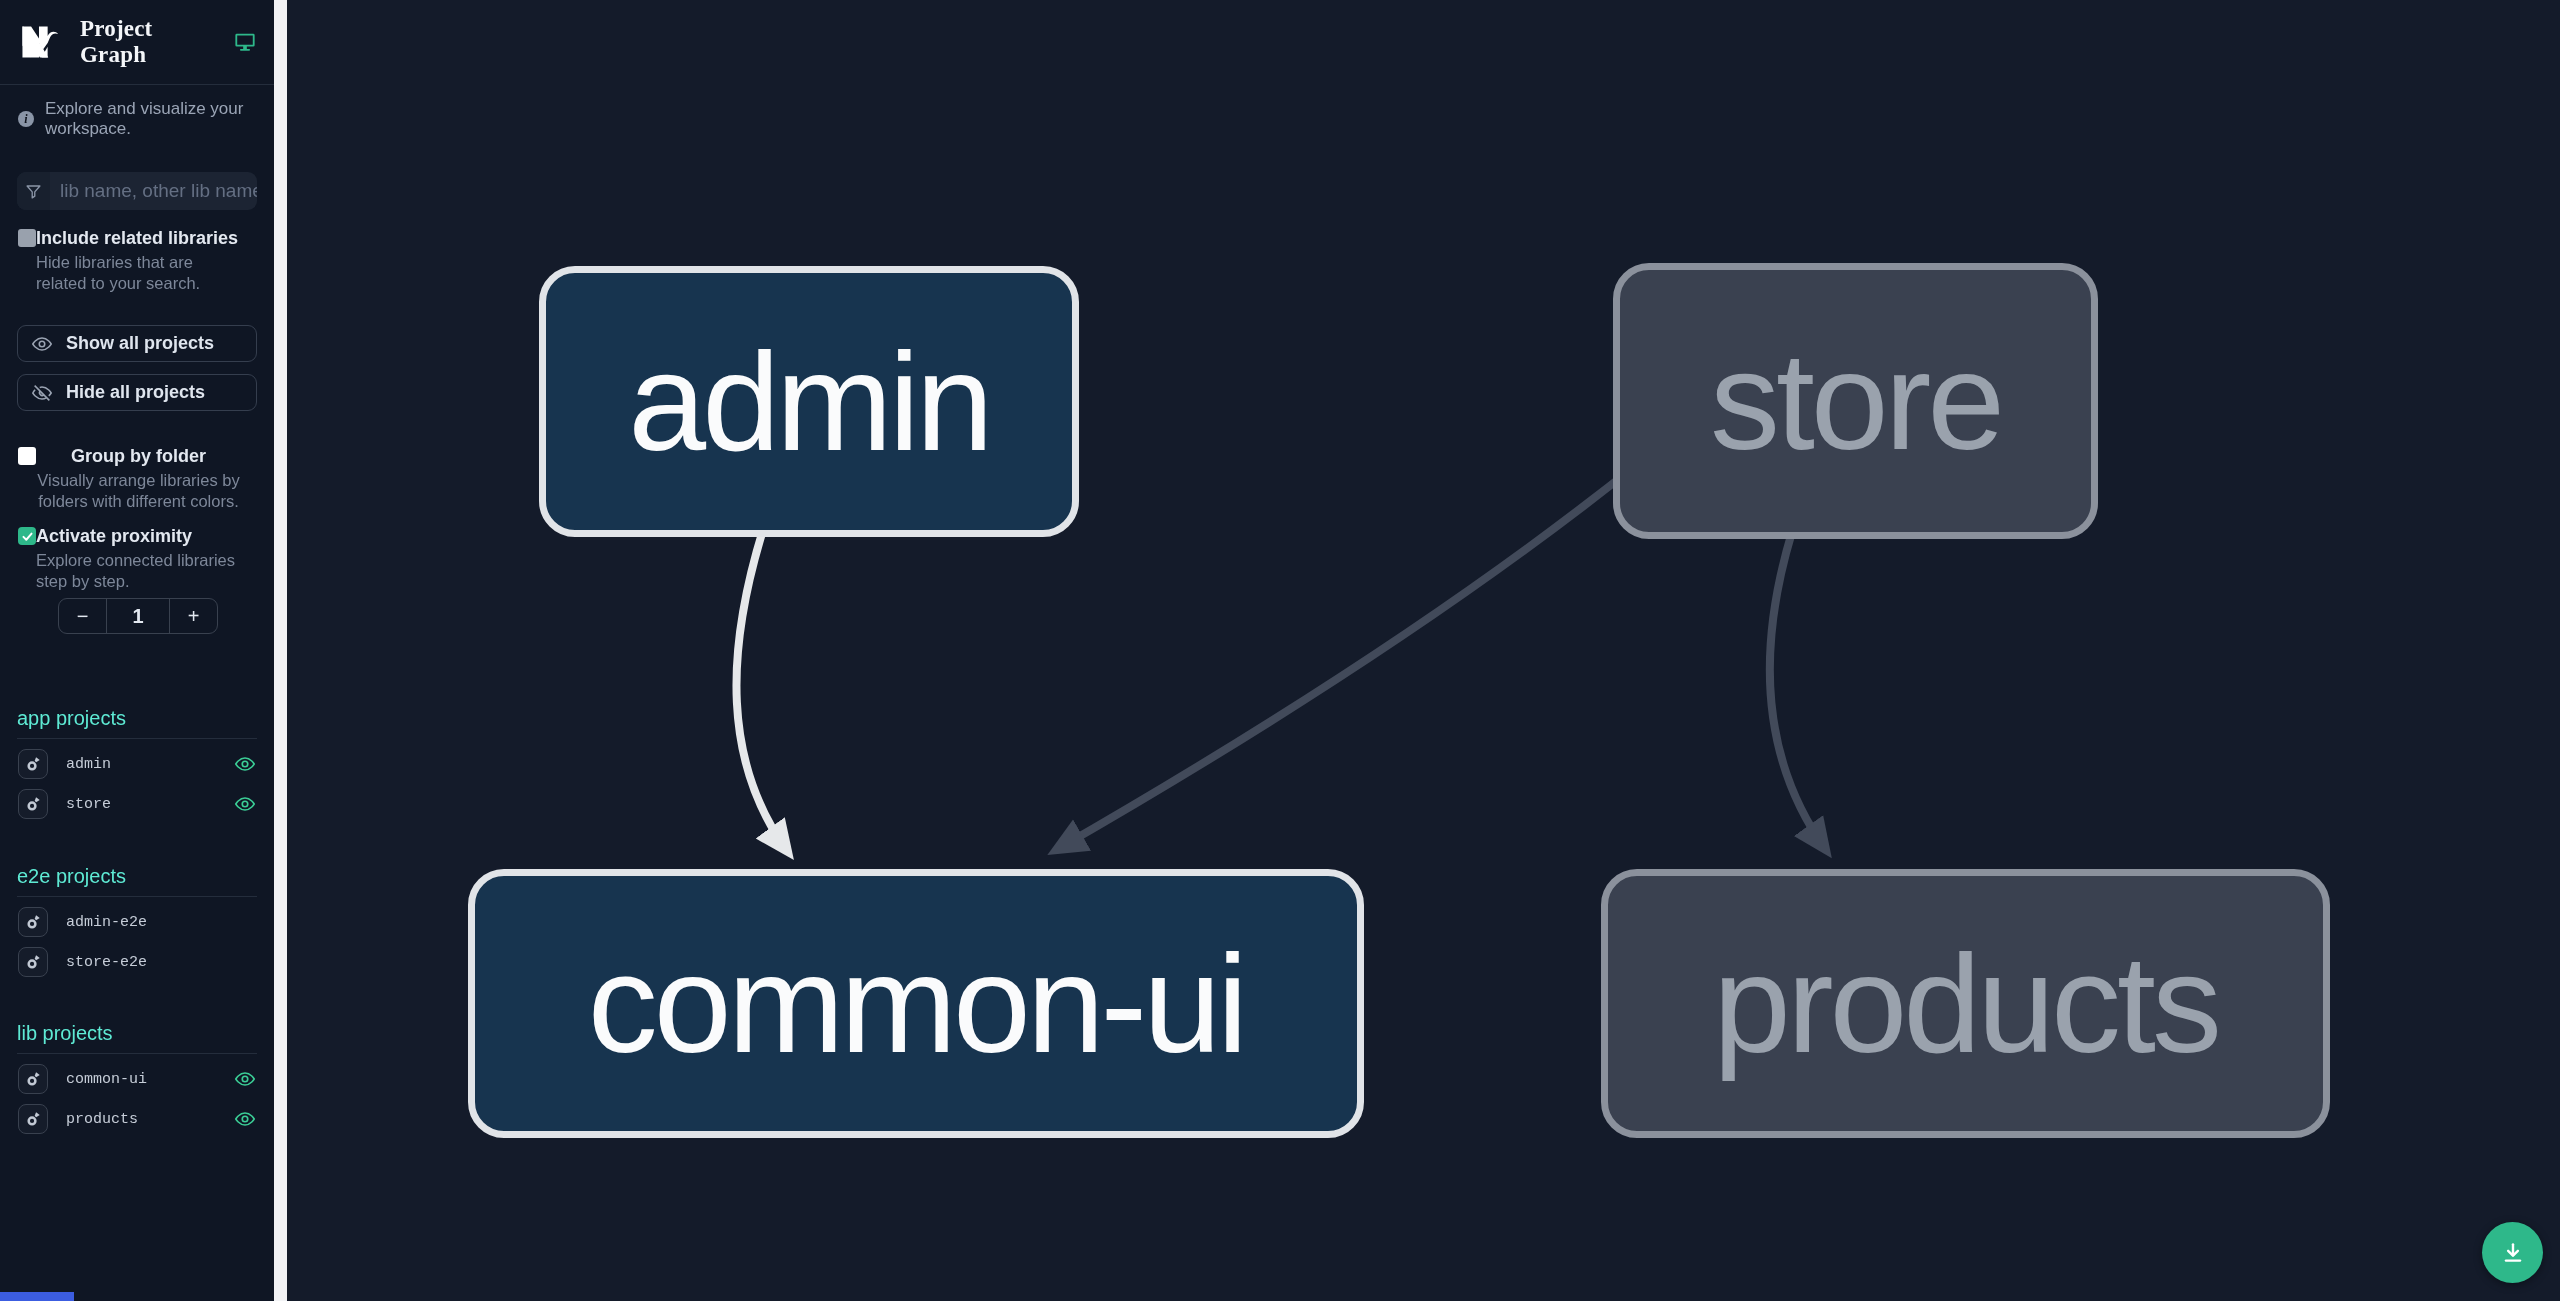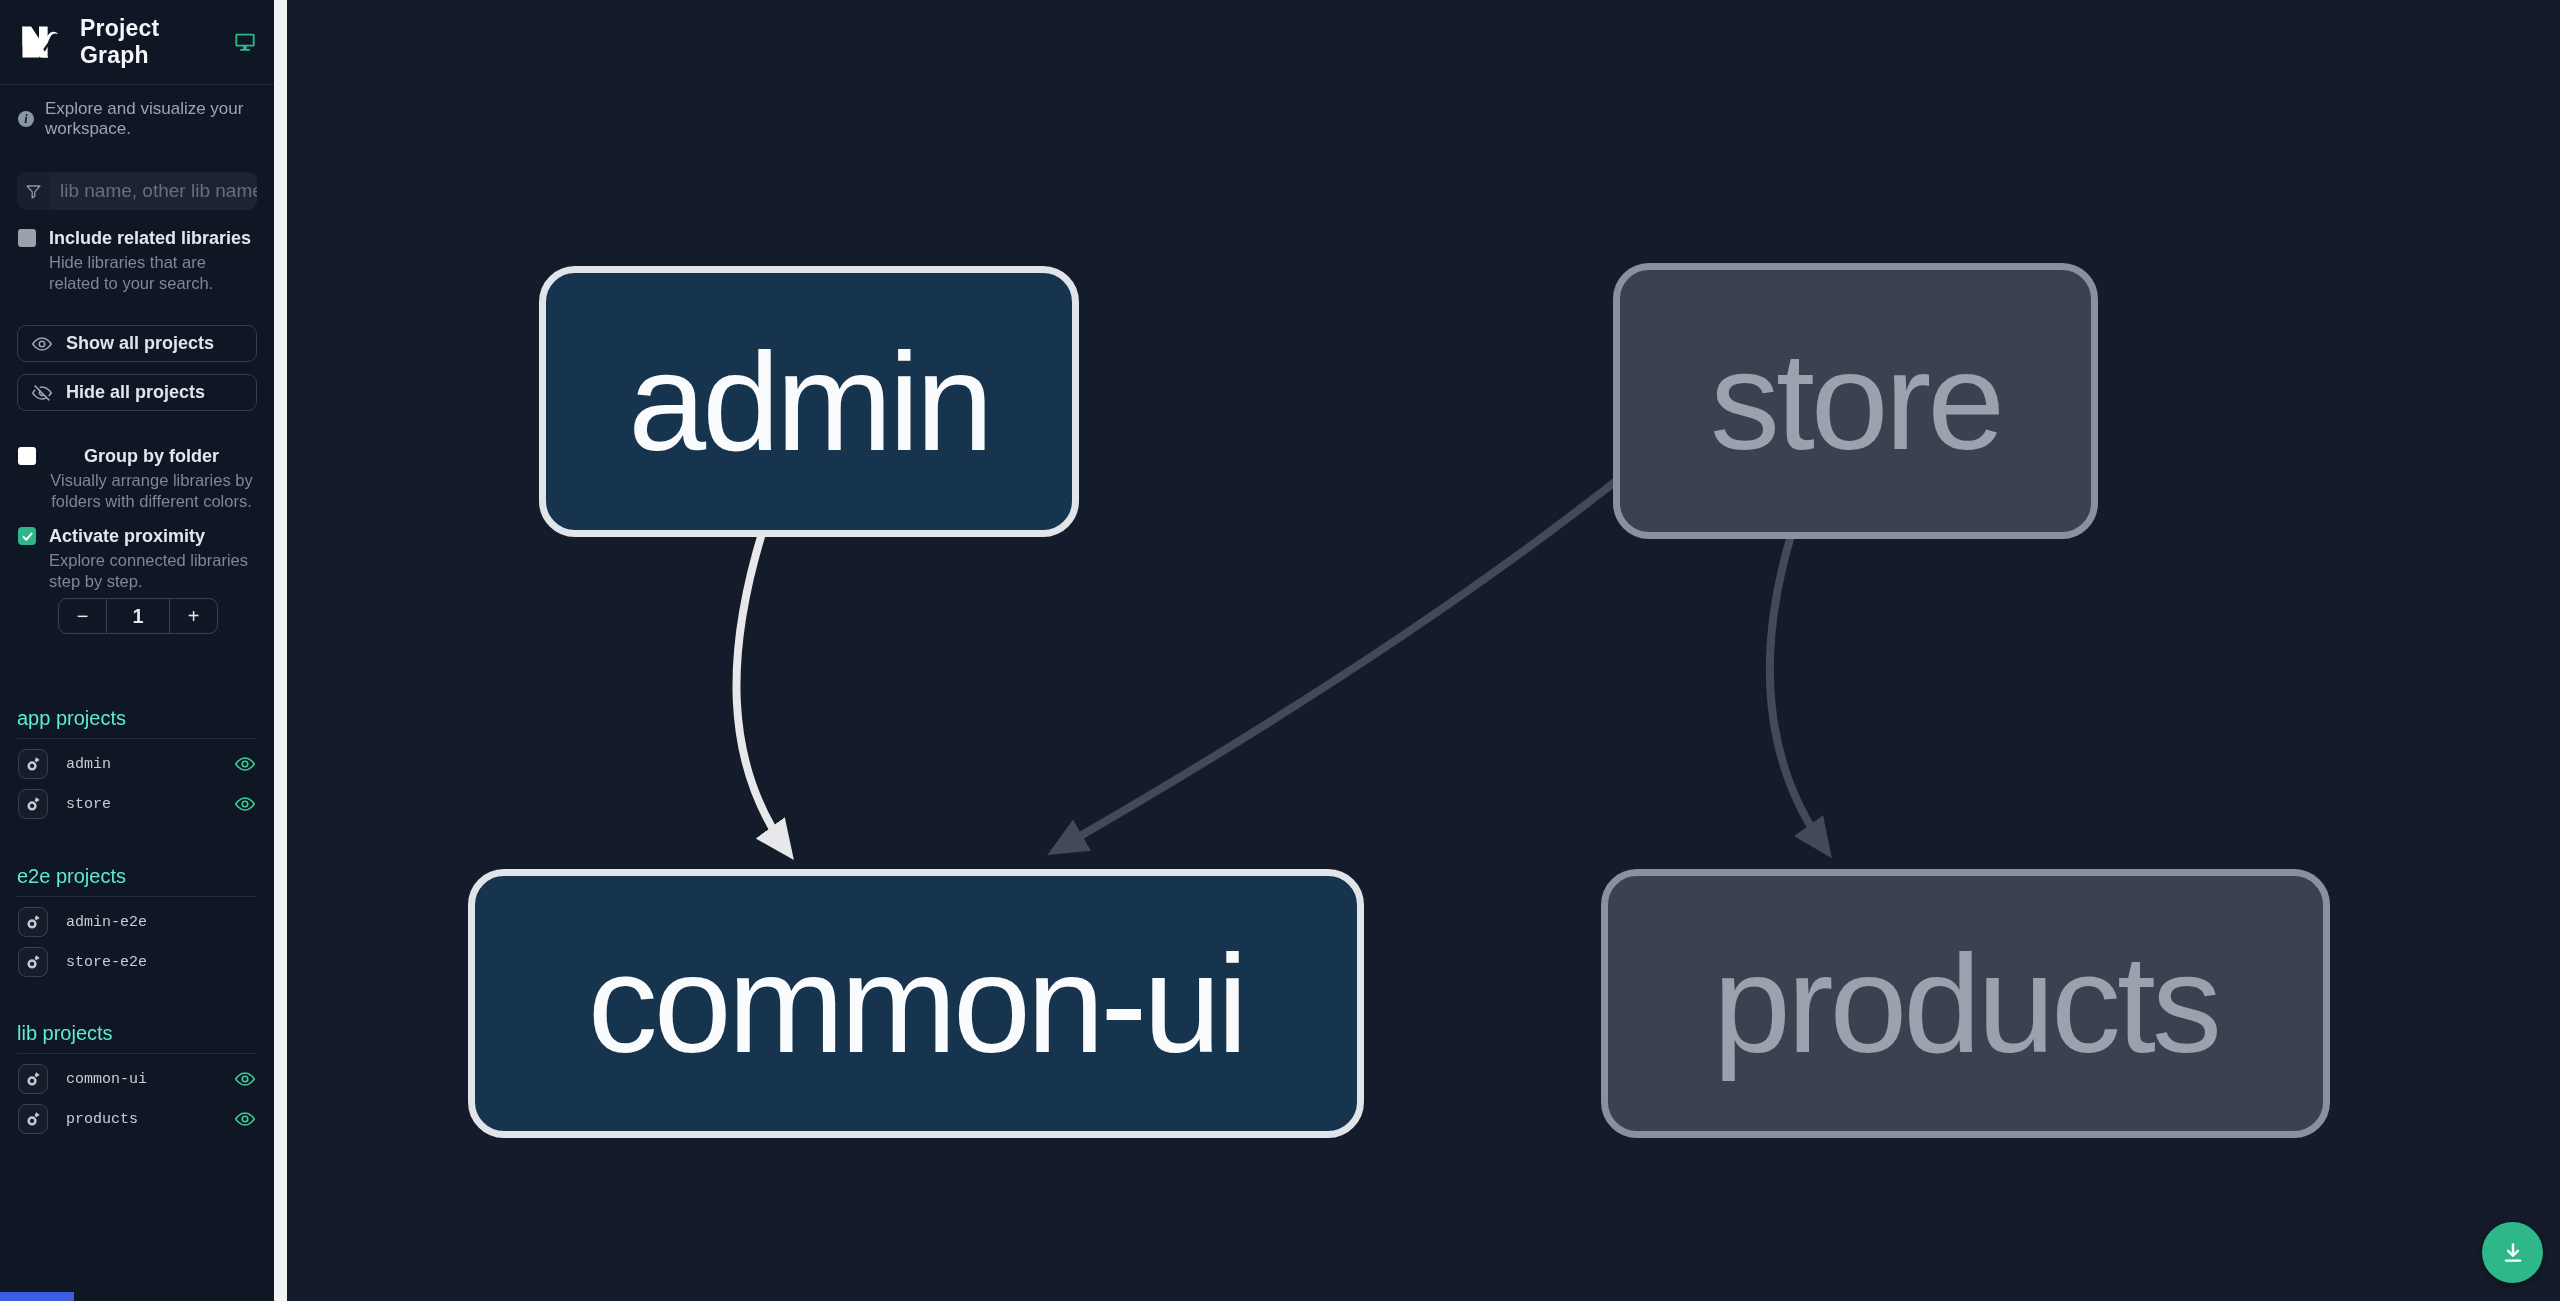--- a/index.html
+++ b/index.html
@@ -9,21 +9,21 @@
     font-family:"Liberation Sans",sans-serif;
     -webkit-font-smoothing:antialiased;
   }
   
   .sidebar{
     position:absolute;left:0;top:0;width:274px;height:1301px;
     background:#0f1624;box-sizing:border-box;z-index:5;
   }
   .sb-header{
     height:85px;display:flex;align-items:center;gap:16px;
-    padding:0 18px;border-bottom:1px solid #242d3c;box-sizing:border-box;
+    padding:0 18px;border-bottom:1px solid #242d3c;box-sizing:border-box;font-family:Liberation Serif, serif;
   }
   .nx-logo{width:46px;height:34px;flex:0 0 auto;}
   .sb-title{color:#f4f6f9;font-size:23px;font-weight:700;letter-spacing:.2px;flex:1;}
   .monitor-icon{width:22px;height:22px;color:#2eb88a;}
   .tagline{
     margin-top:14px;padding:0 18px;display:flex;align-items:center;gap:11px;
     color:#9aa4b5;font-size:17px;
   }
   .info-icon{
     width:16px;height:16px;border-radius:50%;background:#8a95a7;color:#10151f;
@@ -37,21 +37,21 @@
   .filter-icon-cell{
     width:33px;height:100%;display:flex;align-items:center;justify-content:center;
     background:#18202e;color:#8a95a7;flex:0 0 auto;
   }
   .filter-icon-cell svg{width:17px;height:17px;}
   .filter input{
     flex:1;height:100%;border:0;outline:0;background:transparent;
     color:#dfe5ee;font-size:19px;padding:0 10px;font-family:"Liberation Sans",sans-serif;
   }
   .filter input::placeholder{color:#646f83;}
-  .check-row{display:flex;align-items:flex-start;gap:13px;padding:0 18px;}
+  .check-row{display:flex;align-items:flex-start;padding:0 18px;}
   .check-row.include{margin-top:18px;}
   .check-row.group{margin-top:35px;text-align:center;}
   .check-row.prox{margin-top:14px;}
   .checkbox{
     width:18px;height:18px;border-radius:3px;flex:0 0 auto;margin-top:1px;
     display:flex;align-items:center;justify-content:center;
   }
   .checkbox.cb-gray{background:#99a1ad;}
   .checkbox.cb-white{background:#ffffff;}
   .checkbox.cb-checked{background:#2eb88a;border-radius:4px;}

